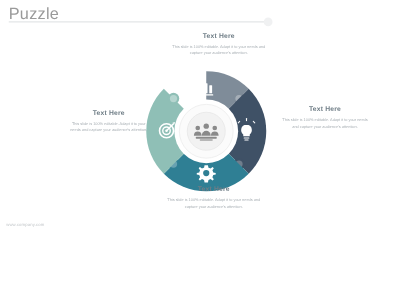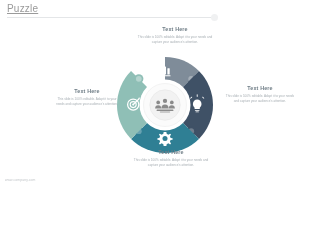--- a/index.html
+++ b/index.html
@@ -15,26 +15,25 @@
     font-family: "Liberation Sans", sans-serif;
     color: #808080;
     -webkit-font-smoothing: antialiased;
   }
 
   
   .slide-title {
     position: absolute;
     left: 7px;
     top: 3px;
-    font-size: 10px;
+    font-size: 13px;
     color: #9a9a9a;
     font-weight: 400;
     letter-spacing: 0.2px;
     white-space: nowrap;
-    text-decoration: underline;
   }
   .header-rule {
     position: absolute;
     left: 7px;
     top: 17px;
     width: 207px;
     height: 1px;
     background: #e4e6e8;
   }
   .header-dot {

